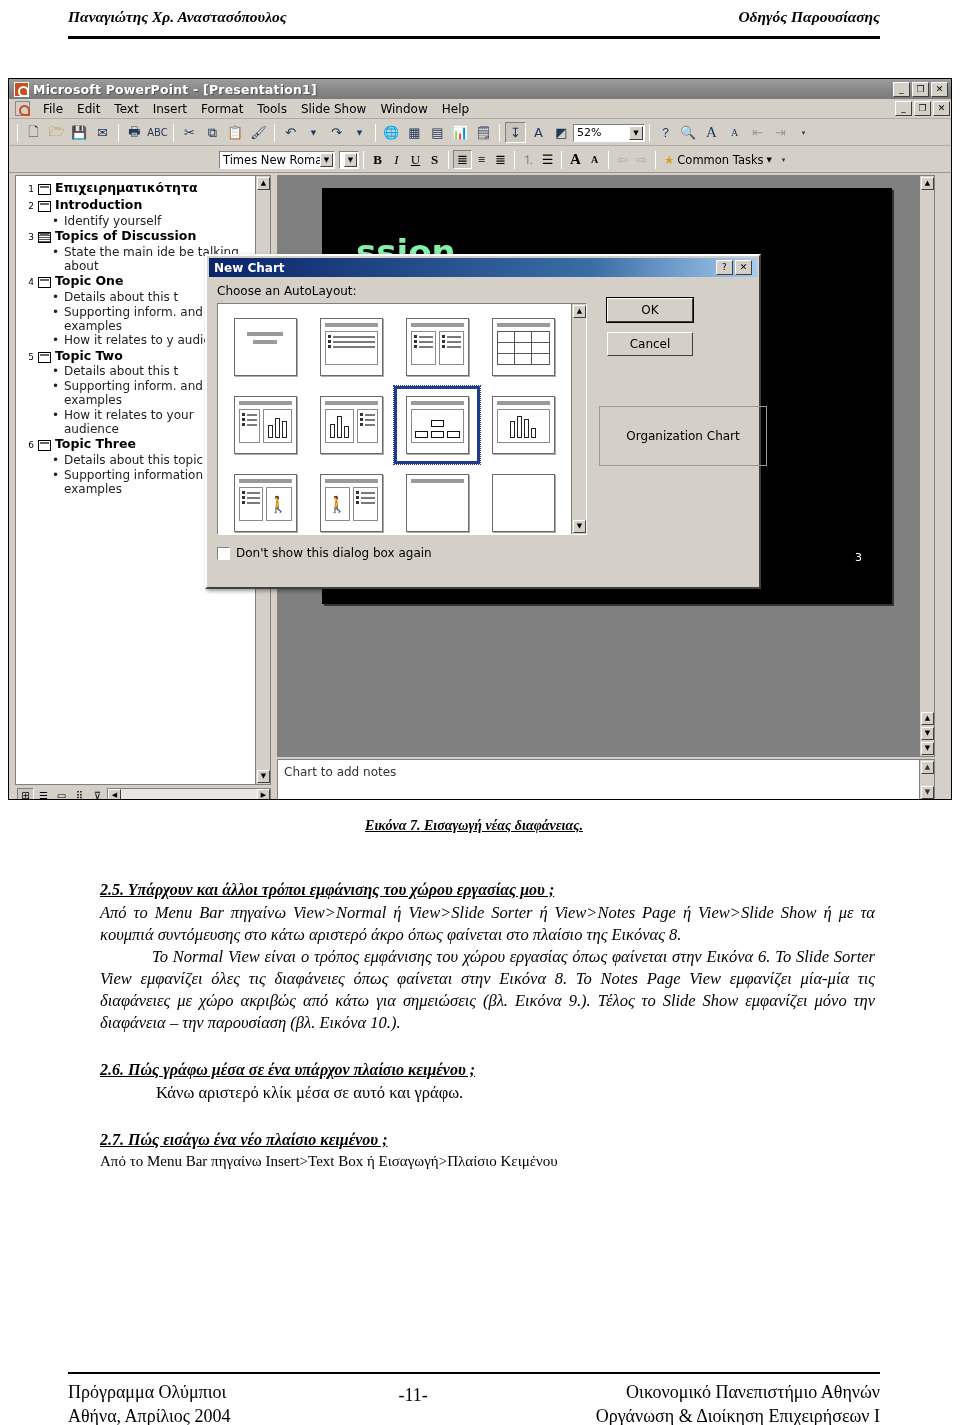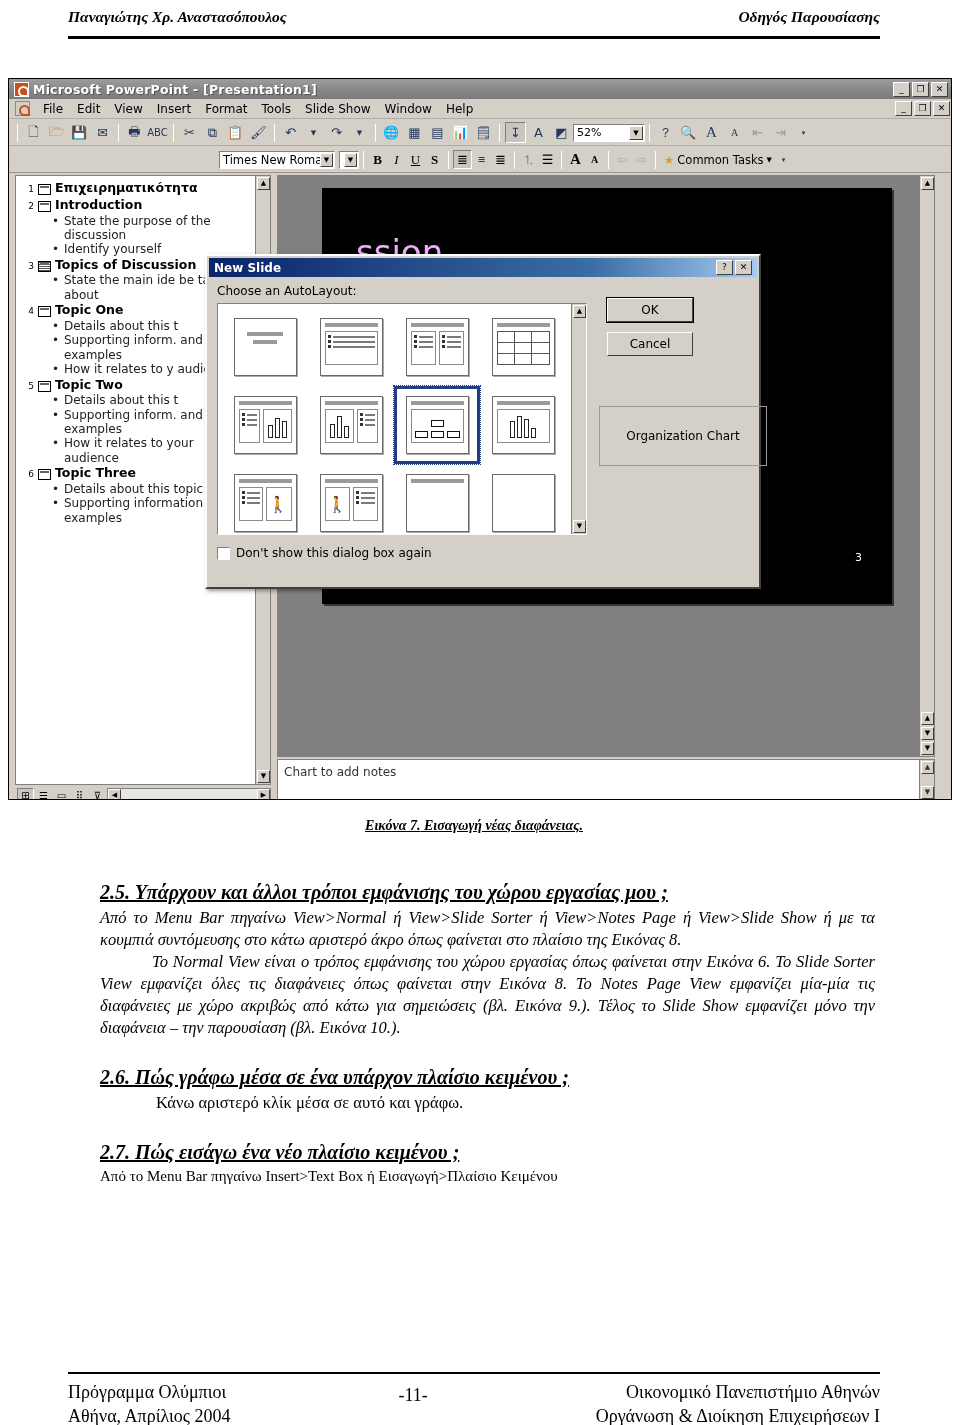--- a/index.html
+++ b/index.html
@@ -176,21 +176,21 @@
   .slidepane{
     position:absolute; left:268px; top:96px; width:658px; height:582px;
     background:#808080; border:1px solid #808080; overflow:hidden;
   }
   .slide{
     position:absolute; left:44px; top:12px; width:570px; height:416px;
     background:#000; box-shadow:2px 2px 0 #333;
   }
   .slide-title{
     position:absolute; left:34px; top:44px; font-family:"DejaVu Sans",sans-serif;
-    font-size:34px; font-weight:normal; color:#f0abfc; white-space:nowrap;
+    font-size:34px; font-weight:bold; color:#86efac; white-space:nowrap;
   }
   .slide-body{
     position:absolute; left:34px; top:168px; font-family:"DejaVu Sans",sans-serif;
     font-size:19px; color:#fff; white-space:nowrap;
   }
   .slide-datebox{
     position:absolute; left:18px; bottom:18px; width:200px; height:60px;
     background:#0034d0;
   }
   .slide-date{
@@ -303,21 +303,21 @@
   }
 
   
   .caption{
     position:absolute; left:68px; top:818px; width:812px; text-align:center;
     font-style:italic; font-weight:bold; font-size:14px;
   }
   .caption span{ text-decoration:underline; }
   .content{ position:absolute; left:100px; top:880px; width:775px; }
   h3.sec{
-    font-size:20px; font-style:italic; font-weight:bold;
+    font-size:16px; font-style:italic; font-weight:bold;
     text-decoration:underline; margin:0 0 2px 0; line-height:1.25;
   }
   p.body{
     font-size:16.5px; margin:0 0 0 0; line-height:1.33; text-align:justify;font-style:italic;
   }
   p.ind{ text-indent:52px; }
   .gap{ height:26px; }
   p.sub{ font-size:16.5px; margin:0; padding-left:56px; line-height:1.33; }
   p.small{ font-size:15px; margin:0; line-height:1.33; }
 
@@ -350,21 +350,21 @@
         <div class="wbtn">_</div>
         <div class="wbtn">❐</div>
         <div class="wbtn">✕</div>
       </div>
     </div>
 
     <div class="menubar">
       <div class="mb-icon"></div>
       <div class="menu-item">File</div>
       <div class="menu-item">Edit</div>
-      <div class="menu-item">View</div>
+      <div class="menu-item">Text</div>
       <div class="menu-item">Insert</div>
       <div class="menu-item">Format</div>
       <div class="menu-item">Tools</div>
       <div class="menu-item">Slide Show</div>
       <div class="menu-item">Window</div>
       <div class="menu-item">Help</div>
       <div class="winbtns">
         <div class="wbtn">_</div>
         <div class="wbtn">❐</div>
         <div class="wbtn">✕</div>
@@ -469,21 +469,20 @@
           <span class="ol-num">1</span>
           <span class="ol-icon"></span>
           <span class="ol-title">Επιχειρηματικότητα</span>
         </div>
 
         <div class="ol-row">
           <span class="ol-num">2</span>
           <span class="ol-icon"></span>
           <span class="ol-title">Introduction</span>
         </div>
-        <div class="ol-bullet">State the purpose of the discussion</div>
         <div class="ol-bullet">Identify yourself</div>
 
         <div class="ol-row">
           <span class="ol-num">3</span>
           <span class="ol-icon filled"></span>
           <span class="ol-title">Topics of Discussion</span>
         </div>
         <div class="ol-bullet">State the main ide be talking about</div>
 
         <div class="ol-row">
@@ -551,21 +550,21 @@
     <div class="notespane">
       <span>Chart to add notes</span>
       <div class="notes-vscroll">
         <div class="sc-btn">▲</div>
         <div class="sc-btn bottom">▼</div>
       </div>
     </div>
 
     <div class="dialog">
       <div class="dlg-title">
-        <span class="dlg-title-text">New Slide</span>
+        <span class="dlg-title-text">New Chart</span>
         <span class="winbtns">
           <span class="wbtn">?</span>
           <span class="wbtn">✕</span>
         </span>
       </div>
 
       <div class="dlg-label">Choose an AutoLayout:</div>
 
       <div class="layouts">
         <div class="lay-grid">

